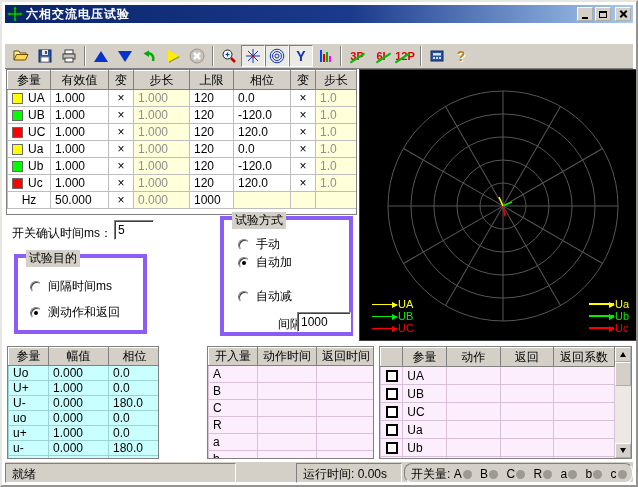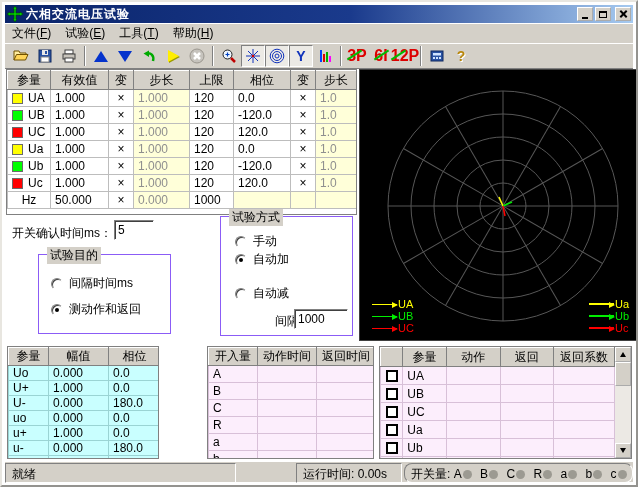--- a/index.html
+++ b/index.html
@@ -33,21 +33,21 @@
   .toolbar { position:absolute; left:3px; top:41px; right:3px; height:26px;
              display:flex; align-items:center; padding-left:4px;
              border-top:1px solid #fff; border-bottom:1px solid #808080; background:#d4d0c8; }
   .tb { width:24px; height:22px; display:flex; align-items:center; justify-content:center;
         position:relative; border:1px solid transparent; }
   .tb.on { border-color:#808080 #fff #fff #808080; background:#eceae5; }
   .tb-sep { width:2px; height:20px; border-left:1px solid #808080; border-right:1px solid #fff; margin:0 3px; }
   .tri-up-big { width:0; height:0; border-left:7px solid transparent; border-right:7px solid transparent; border-bottom:11px solid #0533cc; }
   .tri-down-big { width:0; height:0; border-left:7px solid transparent; border-right:7px solid transparent; border-top:11px solid #0533cc; }
   .tri-play { width:0; height:0; border-top:6px solid transparent; border-bottom:6px solid transparent; border-left:11px solid #ffee00; filter:drop-shadow(1px 1px 0 #9a9a00); }
-  .mode-label { color:#dd0000; font-weight:bold; font-size:16px; position:relative; line-height:1; }
+  .mode-label { color:#dd0000; font-weight:bold; font-size:11px; position:relative; line-height:1; }
   .mode-label::after { content:""; position:absolute; left:-1px; top:6px; width:17px; height:2px;
                        background:#00bb00; transform:rotate(-33deg); }
   .ylabel { color:#1133bb; font-weight:bold; font-size:14px; line-height:1; }
   .qlabel { color:#b8860b; font-weight:bold; font-size:14px; line-height:1; text-shadow:1px 1px 0 #fff; }
   .bars { display:flex; align-items:flex-end; height:12px; gap:1px; }
   .bars i { display:block; width:2px; }
 
   
   .tbl-wrap { position:absolute; border:1px solid #808080; background:#fff; overflow:hidden;
               box-shadow:1px 1px 0 #fff; }
@@ -64,21 +64,21 @@
   .ct td { background:#c9ffff; height:14px; border-color:#9ad4d4; }
   .pt td { background:#fceefc; border-color:#d8c0d8; }
   .small-th { height:15px; }
   .cb { display:inline-block; width:12px; height:12px; background:#fff; border:2px solid #000; vertical-align:-2px; }
 
   
   .lbl { position:absolute; white-space:nowrap; }
   .field { position:absolute; background:#fff; border:1px solid; border-color:#808080 #fff #fff #808080;
            box-shadow:inset 1px 1px 0 #404040; padding:1px 3px; font-size:12px;
            font-family:"Liberation Sans",sans-serif; }
-  .groupbox { position:absolute; border:1px solid #8b5cf6;
+  .groupbox { position:absolute; border:4px solid #8b5cf6;
               box-shadow:inset 1px 1px 0 #fff, 1px 1px 0 #fff; }
   .groupbox > .legend { position:absolute; top:-8px; left:8px; background:#d4d0c8; padding:0 3px; }
   .radio-row { position:absolute; display:flex; align-items:center; gap:6px; white-space:nowrap; }
   .radio { width:12px; height:12px; border-radius:50%; background:#fff; border:1px solid;
            border-color:#808080 #fff #fff #808080; box-shadow:inset 1px 1px 0 #404040;
            position:relative; flex:none; }
   .radio.checked::after { content:""; position:absolute; left:3px; top:3px; width:4px; height:4px;
            border-radius:50%; background:#000; }
 
   
@@ -121,26 +121,20 @@
         <span class="glyph-min"></span>
       </span>
     <span class="winbtn">
         <span class="glyph-max"></span>
       </span>
     <span class="winbtn close">
         <span class="glyph-x"></span>
       </span>
   </div>
 
-  <div class="menubar">
-    <span class="menu-item"><span>文件(</span><u>F</u><span>)</span></span>
-    <span class="menu-item"><span>试验(</span><u>E</u><span>)</span></span>
-    <span class="menu-item"><span>工具(</span><u>T</u><span>)</span></span>
-    <span class="menu-item"><span>帮助(</span><u>H</u><span>)</span></span>
-  </div>
 
   <div class="toolbar">
     <span class="tb">
       <svg width="16" height="16">
         <path d="M1 12 L1 3 L6 3 L7 5 L13 5 L13 7" fill="#ffec9e" stroke="#705000"></path>
         <path d="M1 12 L3.5 6.5 L15 6.5 L12.5 12 Z" fill="#ffd558" stroke="#705000"></path>
       </svg>
     </span>
     <span class="tb">
       <svg width="16" height="16">
@@ -336,21 +330,21 @@
         <td class="step"></td>
         <td class="step"></td>
       </tr>
     </tbody>
       </table>
   </div>
 
   <span class="lbl" style="left:10px;top:223px;">开关确认时间ms：</span>
   <input class="field" style="left: 112px; top: 218px; width: 40px; height: 20px;" value="5">
 
-  <div class="groupbox" style="left:12px;top:252px;width:133px;height:80px;margin-left:24px;">
+  <div class="groupbox" style="left:12px;top:252px;width:133px;height:80px;">
     <span class="legend">试验目的</span>
     <span class="radio-row" style="left:12px;top:20px;">
       <span class="radio"></span>
       <span>间隔时间ms</span>
     </span>
     <span class="radio-row" style="left:12px;top:46px;">
       <span class="radio checked"></span>
       <span>测动作和返回</span>
     </span>
   </div>

